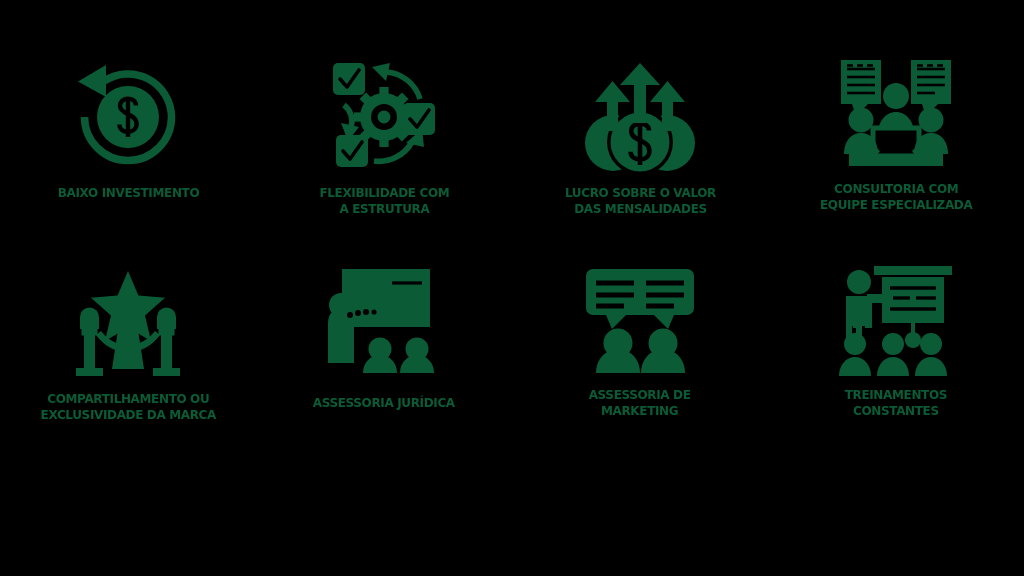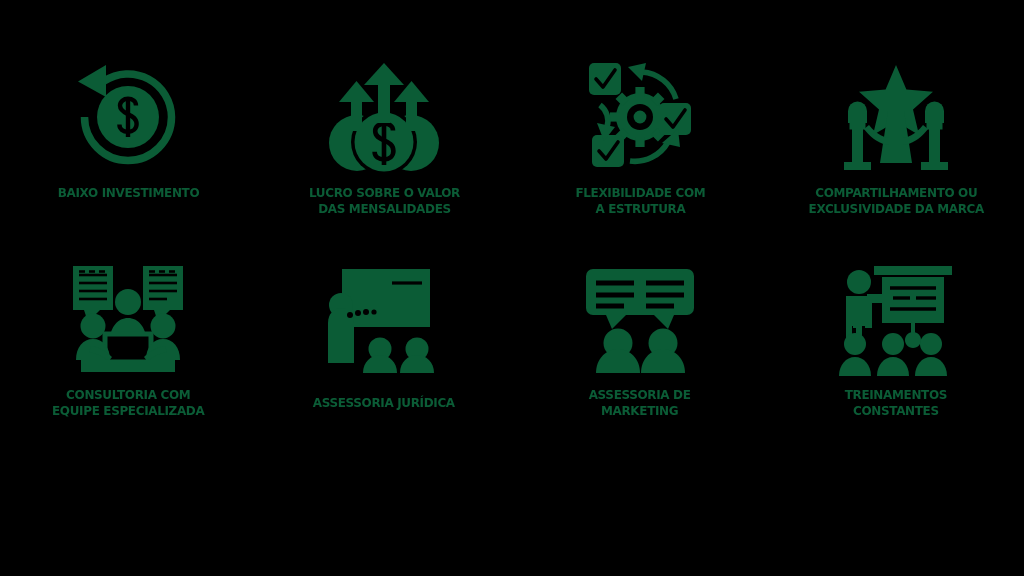--- a/index.html
+++ b/index.html
@@ -73,52 +73,20 @@
           </g>
           <polygon points="42,6 42,38 14,22.5" fill="#0b5c36"></polygon>
           <circle cx="64" cy="58" r="31" fill="#0b5c36"></circle>
           <g stroke="#000" stroke-width="4.4" fill="none" stroke-linecap="butt">
             <path d="M64 38 L64 78"></path>
             <path d="M72 46.5 C72 42 68.4 39.8 64 39.8 C59.6 39.8 56 42.6 56 46.6 C56 51.4 60 53.4 64 55.2 C68.6 57.2 72.6 59.4 72.6 65 C72.6 69.8 68.8 72.8 64 72.8 C59.2 72.8 55.4 70.2 55.4 65.6"></path>
           </g>
         </svg>
       </div>
       <div class="label">BAIXO INVESTIMENTO</div>
-    </div>
-
-    <div class="cell cell-2 r1">
-      <div class="icon-wrap">
-        <svg width="124" height="116" viewBox="0 0 124 116" aria-hidden="true">
-
-          <ellipse cx="35" cy="84" rx="28" ry="28" fill="#0b5c36"></ellipse>
-          <ellipse cx="89" cy="84" rx="28" ry="28" fill="#0b5c36"></ellipse>
-
-          <circle cx="62" cy="83" r="33" fill="#000"></circle>
-          <circle cx="62" cy="83" r="29.5" fill="#0b5c36"></circle>
-
-          <g stroke="#000" stroke-width="4.6" fill="none" stroke-linecap="butt">
-            <path d="M62 61 L62 106"></path>
-            <path d="M71 71.5 C71 67 67.2 64.6 62.2 64.6 C57.2 64.6 53.2 67.6 53.2 72 C53.2 77.2 57.6 79.4 62 81.4 C67 83.6 71.4 86 71.4 92 C71.4 97.2 67.2 100.4 62 100.4 C56.8 100.4 52.6 97.6 52.6 92.8"></path>
-          </g>
-
-          <g fill="#0b5c36">
-
-            <rect x="56" y="22" width="12" height="42"></rect>
-            <polygon points="62,4 82,26 42,26"></polygon>
-
-            <rect x="29" y="40" width="11" height="32"></rect>
-            <polygon points="34.5,22 52,43 17,43"></polygon>
-
-            <rect x="84" y="40" width="11" height="32"></rect>
-            <polygon points="89.5,22 107,43 72,43"></polygon>
-          </g>
-        </svg>
-      </div>
-      <div class="label">LUCRO SOBRE O VALOR
-DAS MENSALIDADES</div>
     </div>
 
     <div class="cell cell-1 r1">
       <div class="icon-wrap">
         <svg width="120" height="116" viewBox="0 0 120 116" aria-hidden="true">
 
           <g fill="#0b5c36" transform="translate(60,58)">
             <g>
               <circle r="24"></circle>
               <g>
@@ -164,47 +132,50 @@
           <g fill="none" stroke="#0b5c36" stroke-width="5.6">
             <path d="M50 102 A38 38 0 0 0 88 83"></path>
           </g>
           <polygon points="98,70 100,88 82,84" fill="#0b5c36"></polygon>
         </svg>
       </div>
       <div class="label">FLEXIBILIDADE COM
 A ESTRUTURA</div>
     </div>
 
-    <div class="cell cell-3 r1">
-      <div class="icon-wrap">
-        <svg width="126" height="116" viewBox="0 0 126 116" aria-hidden="true">
-          <g fill="#0b5c36">
-
-            <polygon points="63,6 73.4,30.5 100,32.8 80,50.4 86,76 63,62.6 40,76 46,50.4 26,32.8 52.6,30.5"></polygon>
-
-            <polygon points="55,52 71,52 79,104 47,104"></polygon>
-
-            <path d="M15 52 a9.5 9.5 0 0 1 19 0 v12 h-19 z"></path>
-            <rect x="16.5" y="64" width="16" height="6.5"></rect>
-            <rect x="19" y="70" width="11" height="34"></rect>
-            <rect x="11" y="103" width="27" height="8"></rect>
-
-            <path d="M92 52 a9.5 9.5 0 0 1 19 0 v12 h-19 z"></path>
-            <rect x="93.5" y="64" width="16" height="6.5"></rect>
-            <rect x="96" y="70" width="11" height="34"></rect>
-            <rect x="88" y="103" width="27" height="8"></rect>
-
-            <path d="M31 70 C42 84 52 86 58 86 L58 79 C52 79 44 76 36 66 Z"></path>
-            <path d="M95 70 C84 84 74 86 68 86 L68 79 C74 79 82 76 90 66 Z"></path>
-            <rect x="56" y="78" width="14" height="9"></rect>
-          </g>
-        </svg>
-      </div>
-      <div class="label">COMPARTILHAMENTO OU
-EXCLUSIVIDADE DA MARCA</div>
+    <div class="cell cell-2 r1">
+      <div class="icon-wrap">
+        <svg width="124" height="116" viewBox="0 0 124 116" aria-hidden="true">
+
+          <ellipse cx="35" cy="84" rx="28" ry="28" fill="#0b5c36"></ellipse>
+          <ellipse cx="89" cy="84" rx="28" ry="28" fill="#0b5c36"></ellipse>
+
+          <circle cx="62" cy="83" r="33" fill="#000"></circle>
+          <circle cx="62" cy="83" r="29.5" fill="#0b5c36"></circle>
+
+          <g stroke="#000" stroke-width="4.6" fill="none" stroke-linecap="butt">
+            <path d="M62 61 L62 106"></path>
+            <path d="M71 71.5 C71 67 67.2 64.6 62.2 64.6 C57.2 64.6 53.2 67.6 53.2 72 C53.2 77.2 57.6 79.4 62 81.4 C67 83.6 71.4 86 71.4 92 C71.4 97.2 67.2 100.4 62 100.4 C56.8 100.4 52.6 97.6 52.6 92.8"></path>
+          </g>
+
+          <g fill="#0b5c36">
+
+            <rect x="56" y="22" width="12" height="42"></rect>
+            <polygon points="62,4 82,26 42,26"></polygon>
+
+            <rect x="29" y="40" width="11" height="32"></rect>
+            <polygon points="34.5,22 52,43 17,43"></polygon>
+
+            <rect x="84" y="40" width="11" height="32"></rect>
+            <polygon points="89.5,22 107,43 72,43"></polygon>
+          </g>
+        </svg>
+      </div>
+      <div class="label">LUCRO SOBRE O VALOR
+DAS MENSALIDADES</div>
     </div>
 
     <div class="cell cell-4 r2">
       <div class="icon-wrap">
         <svg width="122" height="112" viewBox="0 0 122 112" aria-hidden="true">
 
           <g>
             <rect x="6" y="2" width="40" height="44" fill="#0b5c36"></rect>
             <polygon points="17,46 33,46 21,58" fill="#0b5c36"></polygon>
             <g stroke="#000" stroke-width="2.6">
@@ -258,20 +229,49 @@
             <path d="M98 82 c-10 2-16 6-21 11 l3 4 c7-5 13-8 20-9 z" fill="#0b5c36"></path>
           </g>
 
           <rect x="14" y="96" width="94" height="12" fill="#0b5c36"></rect>
         </svg>
       </div>
       <div class="label">CONSULTORIA COM
 EQUIPE ESPECIALIZADA</div>
     </div>
 
+    <div class="cell cell-3 r1">
+      <div class="icon-wrap">
+        <svg width="126" height="116" viewBox="0 0 126 116" aria-hidden="true">
+          <g fill="#0b5c36">
+
+            <polygon points="63,6 73.4,30.5 100,32.8 80,50.4 86,76 63,62.6 40,76 46,50.4 26,32.8 52.6,30.5"></polygon>
+
+            <polygon points="55,52 71,52 79,104 47,104"></polygon>
+
+            <path d="M15 52 a9.5 9.5 0 0 1 19 0 v12 h-19 z"></path>
+            <rect x="16.5" y="64" width="16" height="6.5"></rect>
+            <rect x="19" y="70" width="11" height="34"></rect>
+            <rect x="11" y="103" width="27" height="8"></rect>
+
+            <path d="M92 52 a9.5 9.5 0 0 1 19 0 v12 h-19 z"></path>
+            <rect x="93.5" y="64" width="16" height="6.5"></rect>
+            <rect x="96" y="70" width="11" height="34"></rect>
+            <rect x="88" y="103" width="27" height="8"></rect>
+
+            <path d="M31 70 C42 84 52 86 58 86 L58 79 C52 79 44 76 36 66 Z"></path>
+            <path d="M95 70 C84 84 74 86 68 86 L68 79 C74 79 82 76 90 66 Z"></path>
+            <rect x="56" y="78" width="14" height="9"></rect>
+          </g>
+        </svg>
+      </div>
+      <div class="label">COMPARTILHAMENTO OU
+EXCLUSIVIDADE DA MARCA</div>
+    </div>
+
     <div class="cell cell-6 r2 cell-7">
       <div class="icon-wrap">
         <svg width="120" height="106" viewBox="0 0 120 106" aria-hidden="true">
 
           <rect x="18" y="2" width="88" height="58" fill="#0b5c36"></rect>
           <g stroke="#000" stroke-width="3.2">
               <path d="M68 16 h30"></path>
             </g>
 
           <g fill="#0b5c36">

